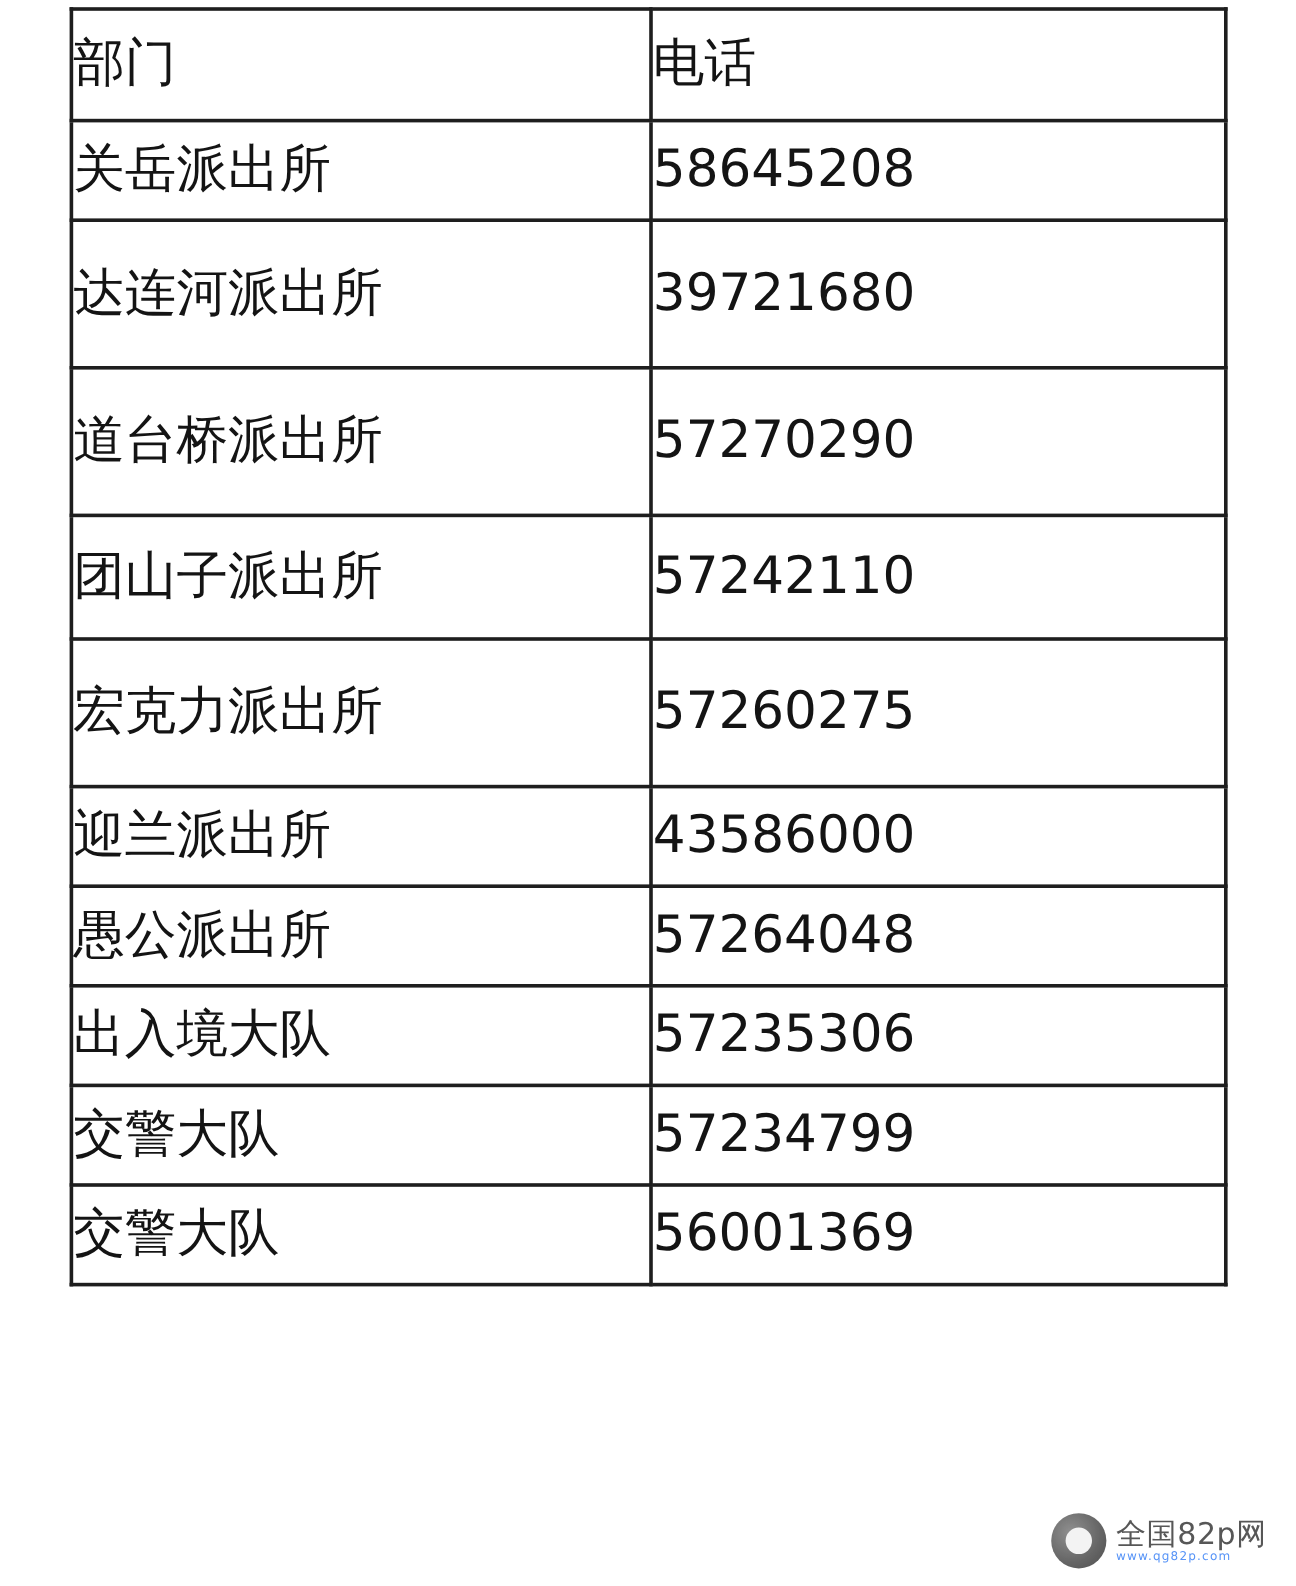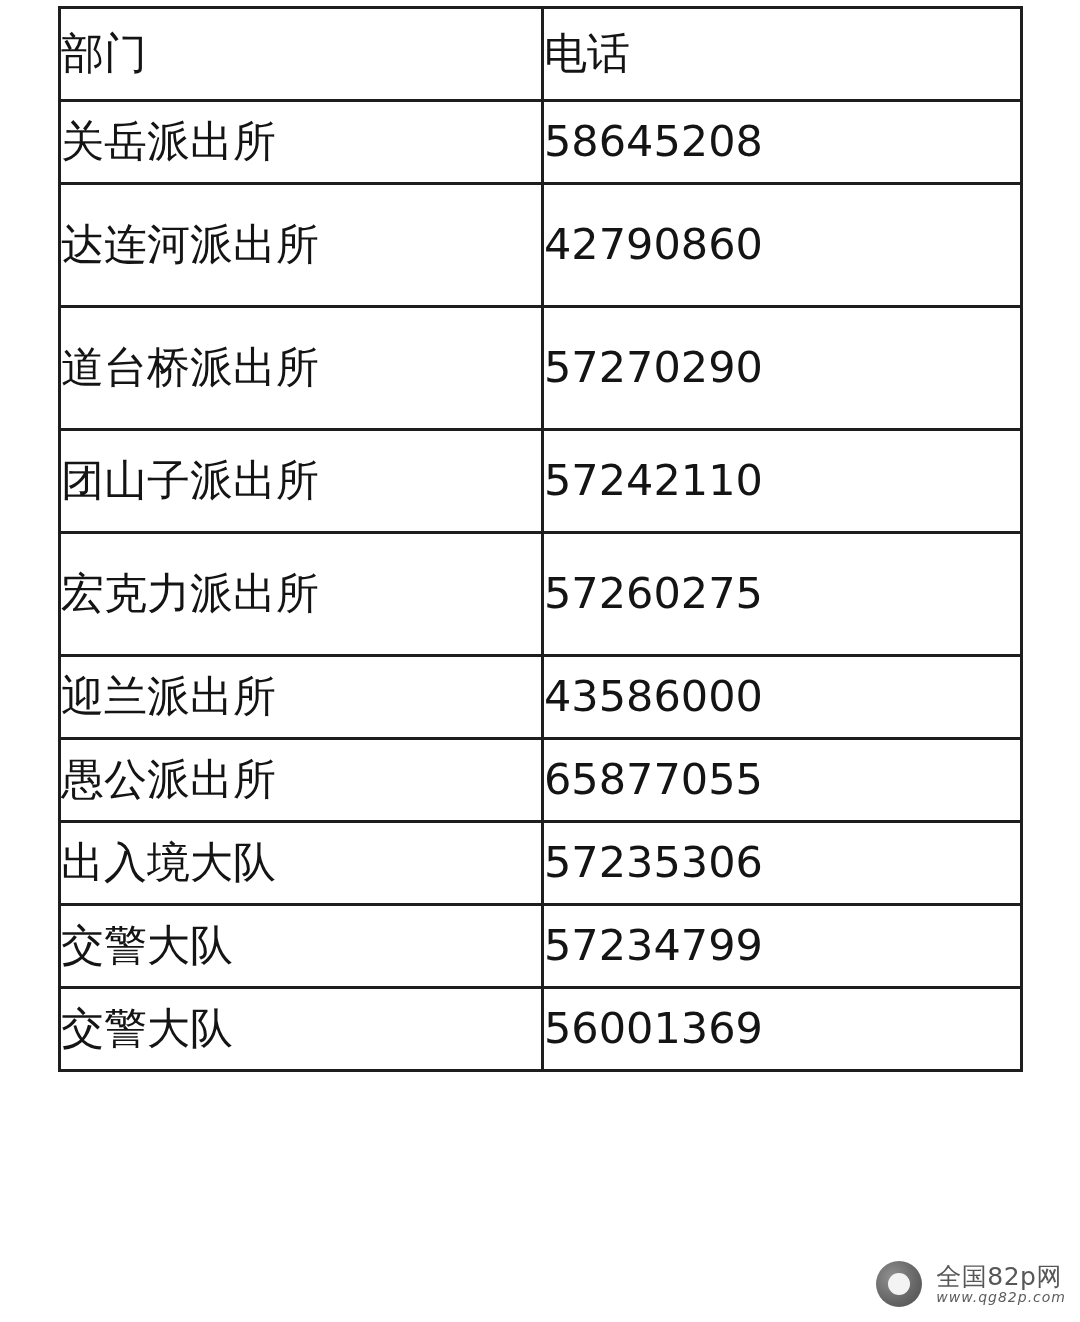--- a/index.html
+++ b/index.html
@@ -50,21 +50,20 @@
     position: absolute;
     right: 14px;
     bottom: 10px;
     width: 190px;
     height: 56px;
     display: flex;
     align-items: center;
     gap: 8px;
     opacity: 0.85;
     pointer-events: none;
-    justify-content: space-between;
   }
   .watermark .wm-badge {
     width: 46px;
     height: 46px;
     border-radius: 50%;
     background: radial-gradient(circle at 35% 35%, #7d7d7d 0%, #4a4a4a 60%, #2f2f2f 100%);
     position: relative;
     flex: 0 0 auto;
   }
   .watermark .wm-badge::after {
@@ -81,25 +80,24 @@
     justify-content: center;
     line-height: 1.1;
   }
   .watermark .wm-main {
     font-size: 25px;
     color: #3a3a3a;
     letter-spacing: 0.5px;
     white-space: nowrap;
   }
   .watermark .wm-sub {
-    font-size: 14px;
-    color: #404040;
+    font-size: 10px;
+    color: #3b82f6;
     letter-spacing: 1px;
     white-space: nowrap;
-    font-style: italic;
   }
 </style>
 </head>
 <body>
 
 <table id="phone-table">
   <colgroup>
     <col class="col-dept">
     <col class="col-tel">
   </colgroup>
@@ -109,41 +107,41 @@
       <th>电话</th>
     </tr>
   </thead>
   <tbody id="table-body">
       <tr class="h-sm">
         <td>关岳派出所</td>
         <td>58645208</td>
       </tr>
       <tr class="h-lg">
         <td>达连河派出所</td>
-        <td>42790860</td>
+        <td>39721680</td>
       </tr>
       <tr class="h-lg">
         <td>道台桥派出所</td>
         <td>57270290</td>
       </tr>
       <tr class="h-md">
         <td>团山子派出所</td>
         <td>57242110</td>
       </tr>
       <tr class="h-lg">
         <td>宏克力派出所</td>
         <td>57260275</td>
       </tr>
       <tr class="h-sm">
         <td>迎兰派出所</td>
         <td>43586000</td>
       </tr>
       <tr class="h-sm">
         <td>愚公派出所</td>
-        <td>65877055</td>
+        <td>57264048</td>
       </tr>
       <tr class="h-sm">
         <td>出入境大队</td>
         <td>57235306</td>
       </tr>
       <tr class="h-sm">
         <td>交警大队</td>
         <td>57234799</td>
       </tr>
       <tr class="h-sm">

